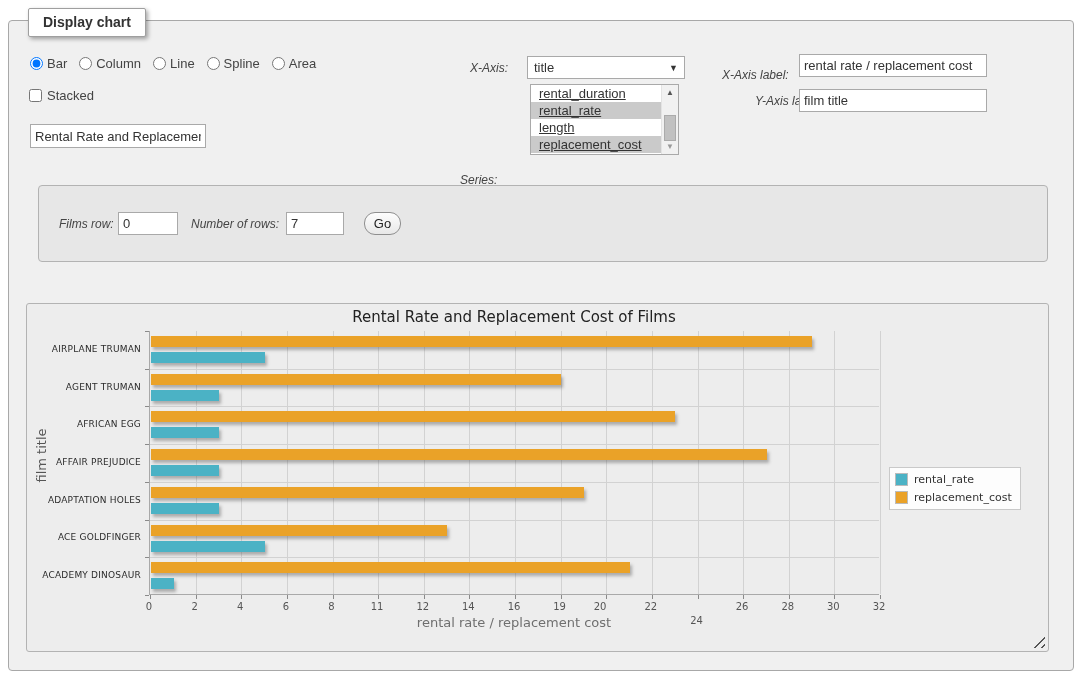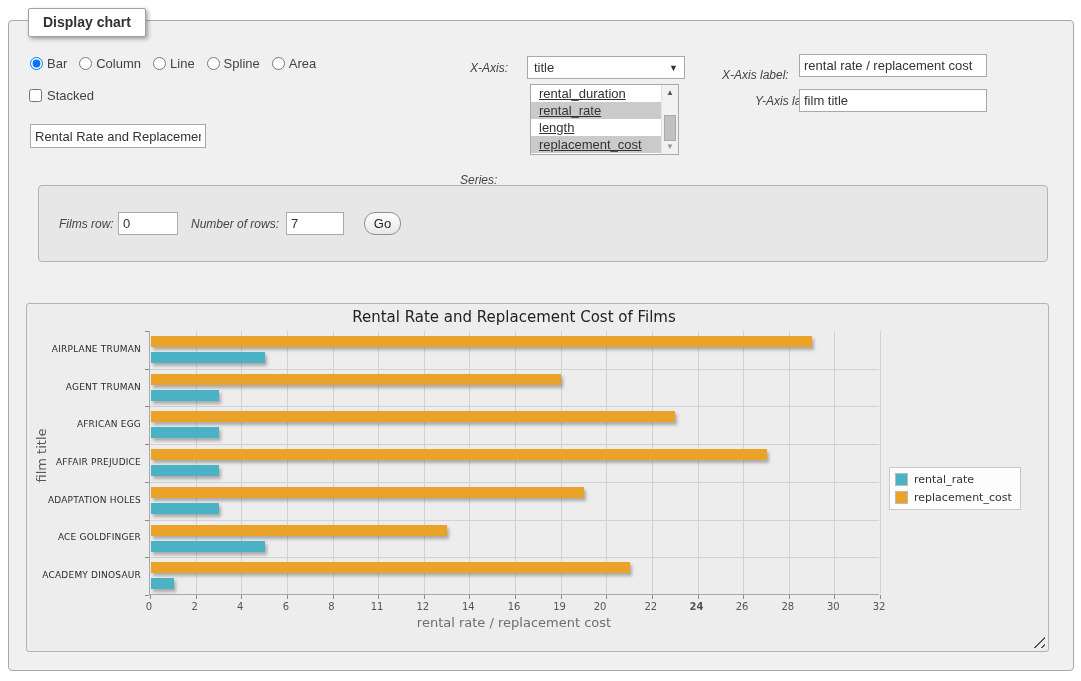--- a/index.html
+++ b/index.html
@@ -218,21 +218,21 @@
       <div class="xtick-label" style="left: 198.25px; top: 297px;">4</div>
       <div class="xtick-label" style="left: 243.875px; top: 297px;">6</div>
       <div class="xtick-label" style="left: 289.5px; top: 297px;">8</div>
       <div class="xtick-label" style="left: 335.125px; top: 297px;">11</div>
       <div class="xtick-label" style="left: 380.75px; top: 297px;">12</div>
       <div class="xtick-label" style="left: 426.375px; top: 297px;">14</div>
       <div class="xtick-label" style="left: 472px; top: 297px;">16</div>
       <div class="xtick-label" style="left: 517.625px; top: 297px;">19</div>
       <div class="xtick-label" style="left: 558px; top: 297px;">20</div>
       <div class="xtick-label" style="left: 608.875px; top: 297px;">22</div>
-      <div class="xtick-label" style="left: 654.5px; top: 297px; font-weight: bold;">24</div>
+      <div class="xtick-label" style="left: 654.5px; top: 311px;">24</div>
       <div class="xtick-label" style="left: 700.125px; top: 297px;">26</div>
       <div class="xtick-label" style="left: 745.75px; top: 297px;">28</div>
       <div class="xtick-label" style="left: 791.375px; top: 297px;">30</div>
       <div class="xtick-label" style="left: 837px; top: 297px;">32</div>
     </div>
   <div class="x-axis-title">rental rate / replacement cost</div>
   <div class="legend" id="legend">
       <div class="legend-row">
         <div class="legend-swatch" style="background: rgb(75, 178, 197);"></div>
         <div class="legend-text">rental_rate</div>

